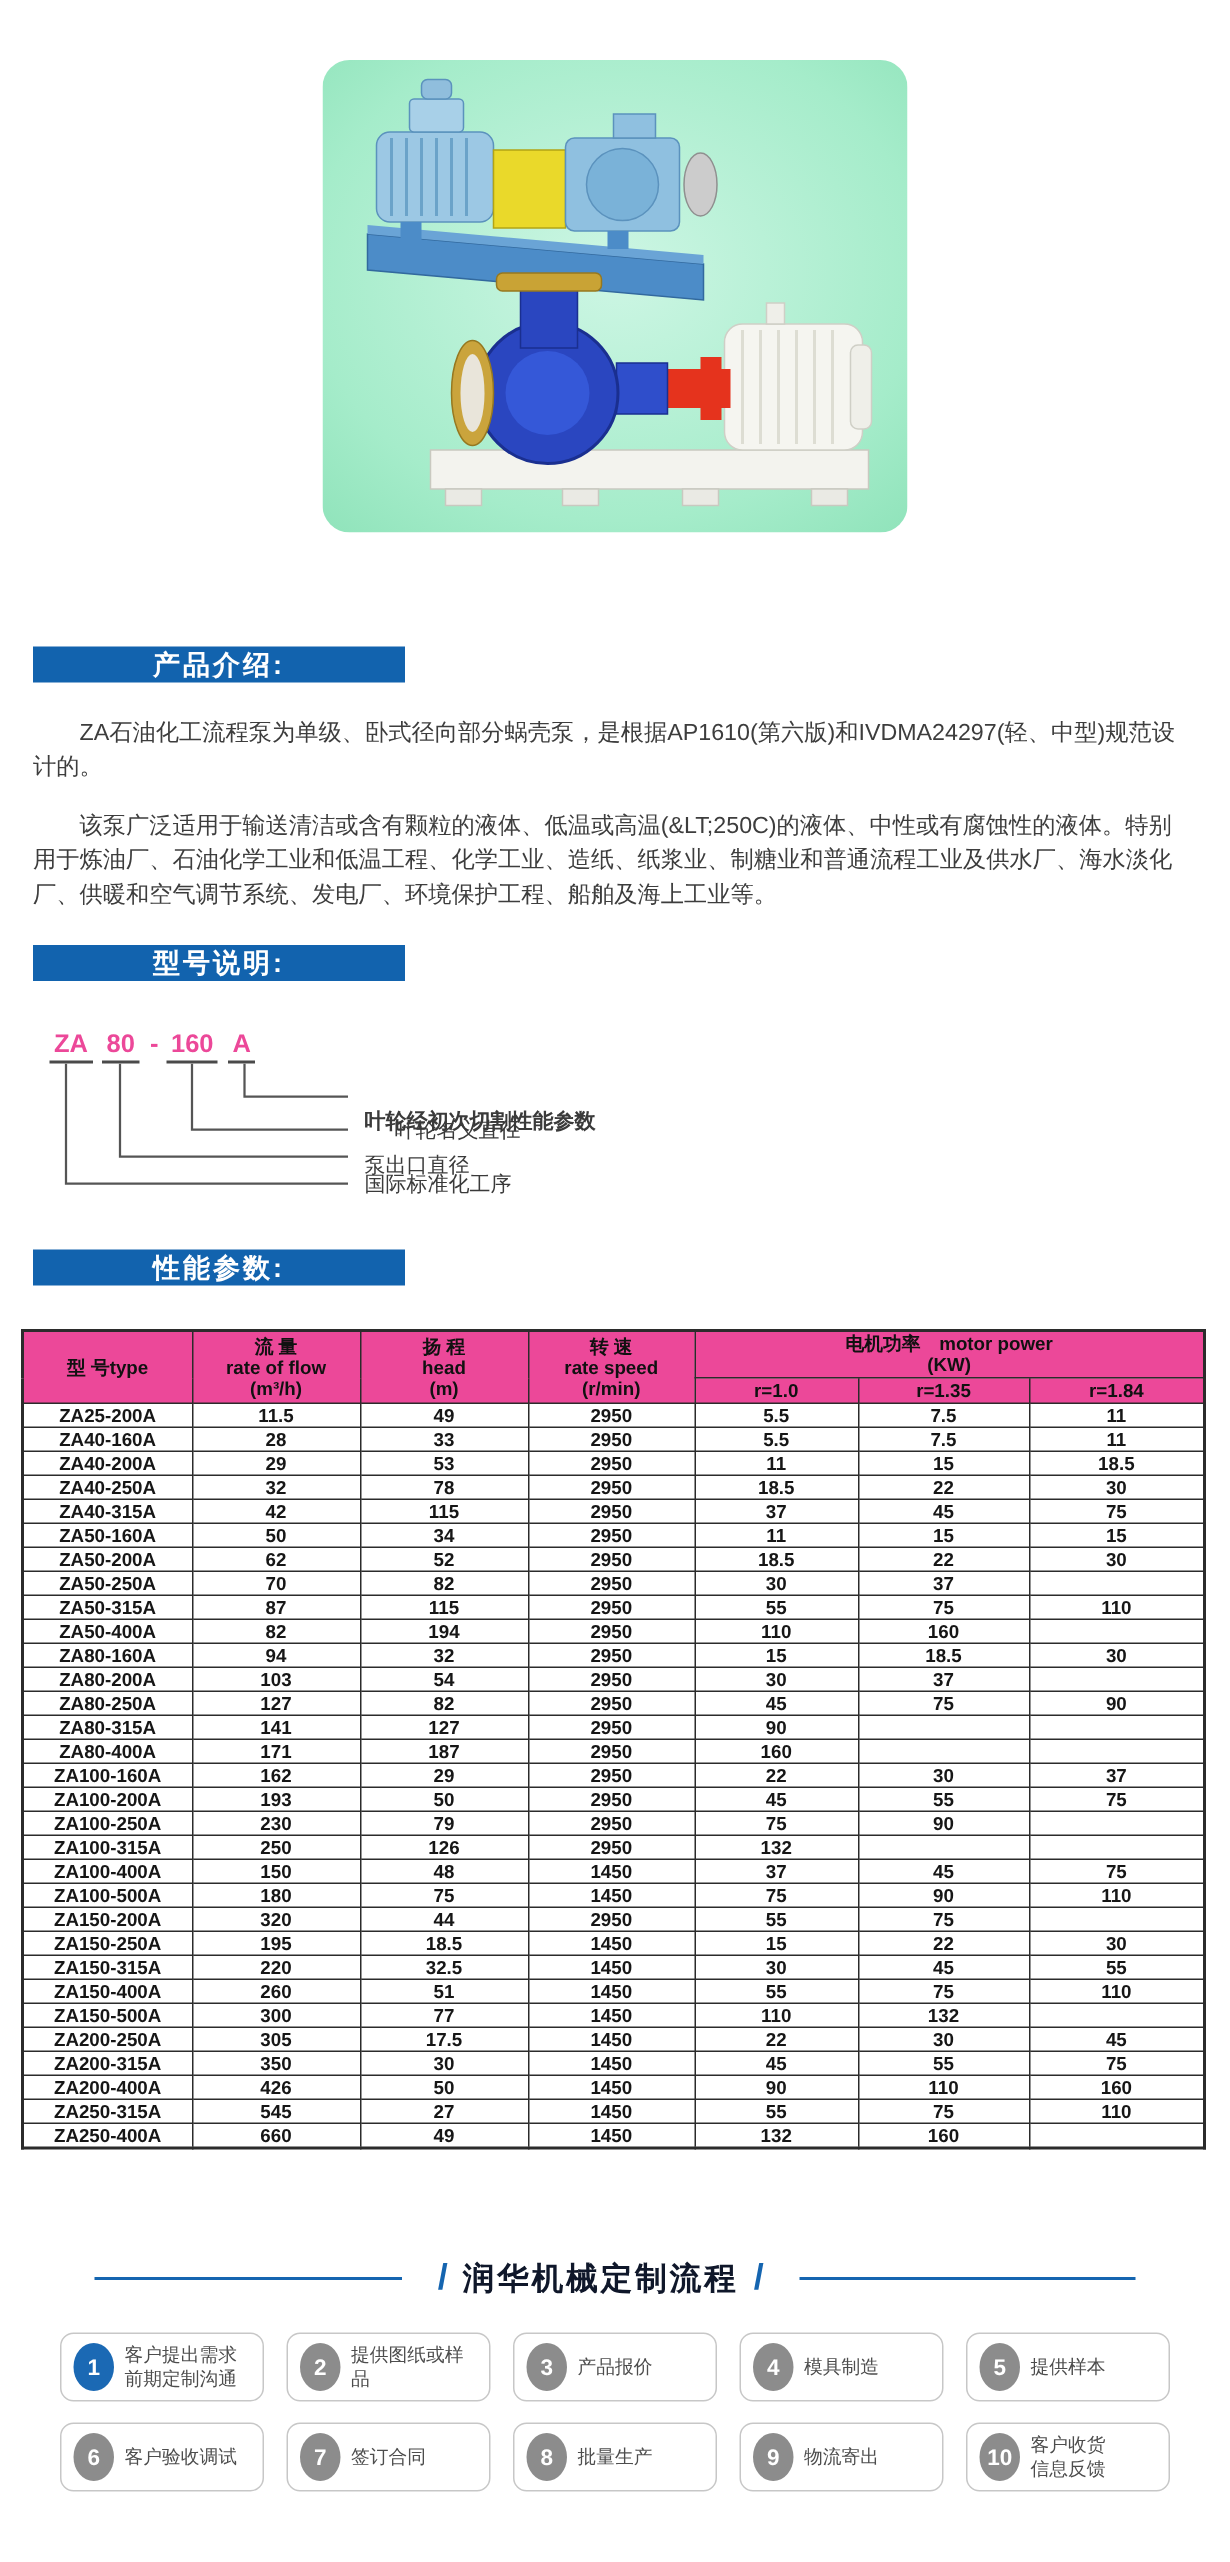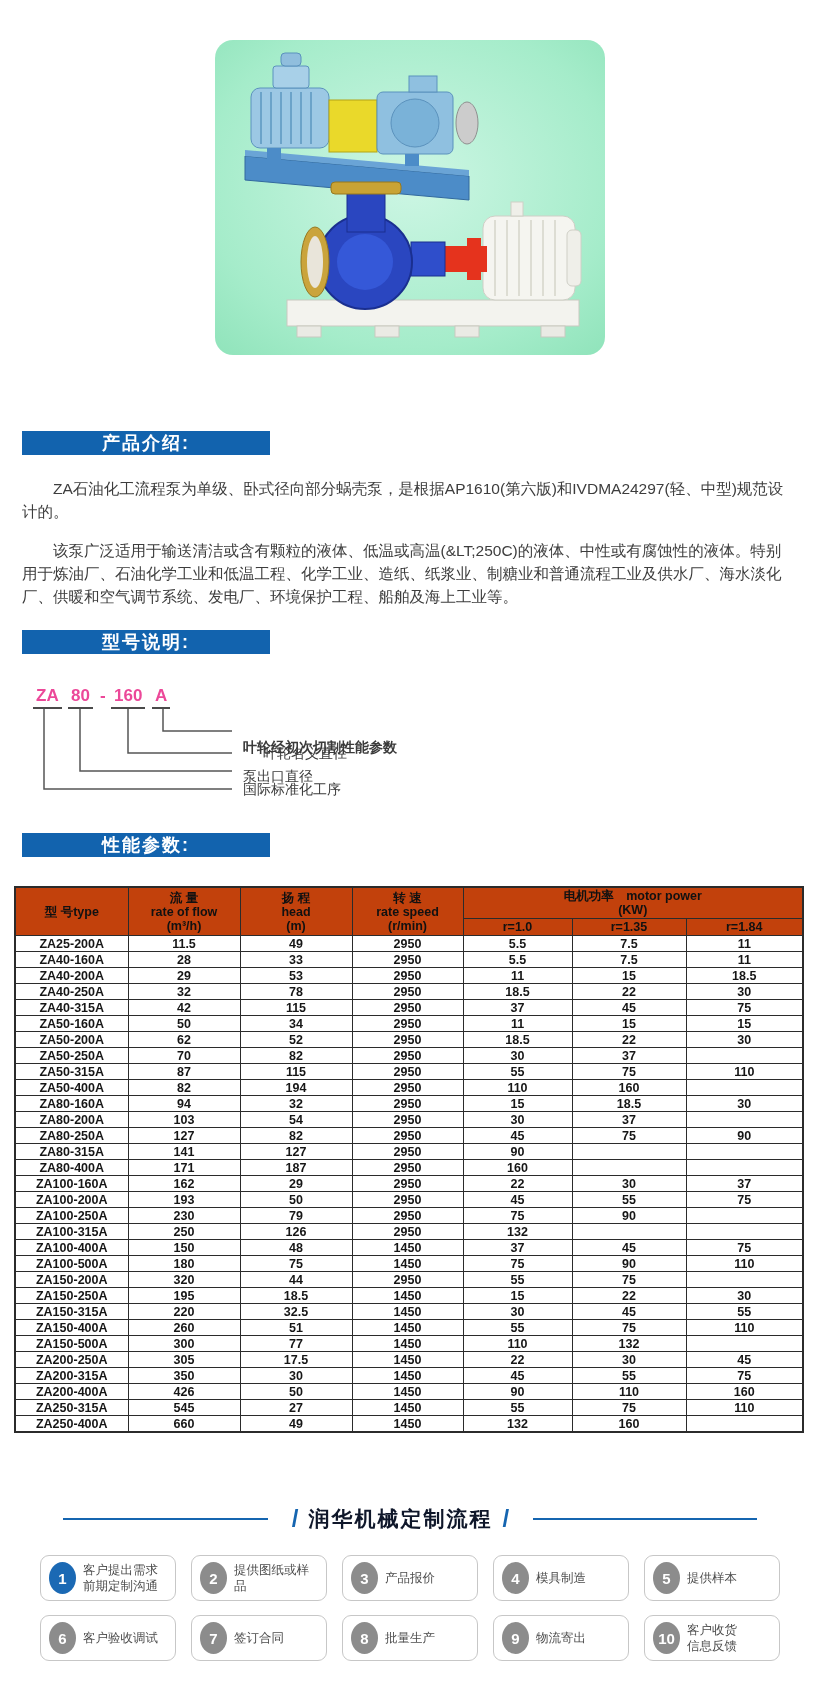--- a/index.html
+++ b/index.html
@@ -31,21 +31,21 @@
   }
   .diagram .part.dash{border-bottom:none;}
   .diagram svg.conn{position:absolute;left:0;top:30px;}
   .diagram .dlabel{position:absolute;left:243px;font-size:14px;color:#3a3a3a;white-space:nowrap;}
   
   table.perf{
     margin:29px 0 0 14px;width:788px;border-collapse:collapse;table-layout:fixed;
     border:2px solid #2b2b2b;
   }
   table.perf th,table.perf td{border:1px solid #2b2b2b;text-align:center;vertical-align:middle;}
-  table.perf thead th{background:#c2410c;font-size:12.5px;line-height:1.12;font-weight:bold;color:#111;padding:1px 0;}
+  table.perf thead th{background:#ec4899;font-size:12.5px;line-height:1.12;font-weight:bold;color:#111;padding:1px 0;}
   table.perf thead .hline{display:block;}
   table.perf td{height:15px;font-size:12.5px;font-weight:bold;color:#161616;padding:0 2px;background:#fff;}
   col.c0{width:113px;}col.c1{width:112px;}col.c2{width:112px;}col.c3{width:111px;}
   col.c4{width:109px;}col.c5{width:114px;}col.c6{width:117px;}
   
   .process-title{margin-top:72px;display:flex;align-items:center;justify-content:center;}
   .process-title .tline{height:2px;background:#1565b0;}
   .process-title .tline.l{width:205px;margin-right:14px;}
   .process-title .tline.r{width:224px;margin-left:14px;}
   .process-title .slash{color:#1565b0;font-size:24px;font-weight:bold;margin:0 10px;}

